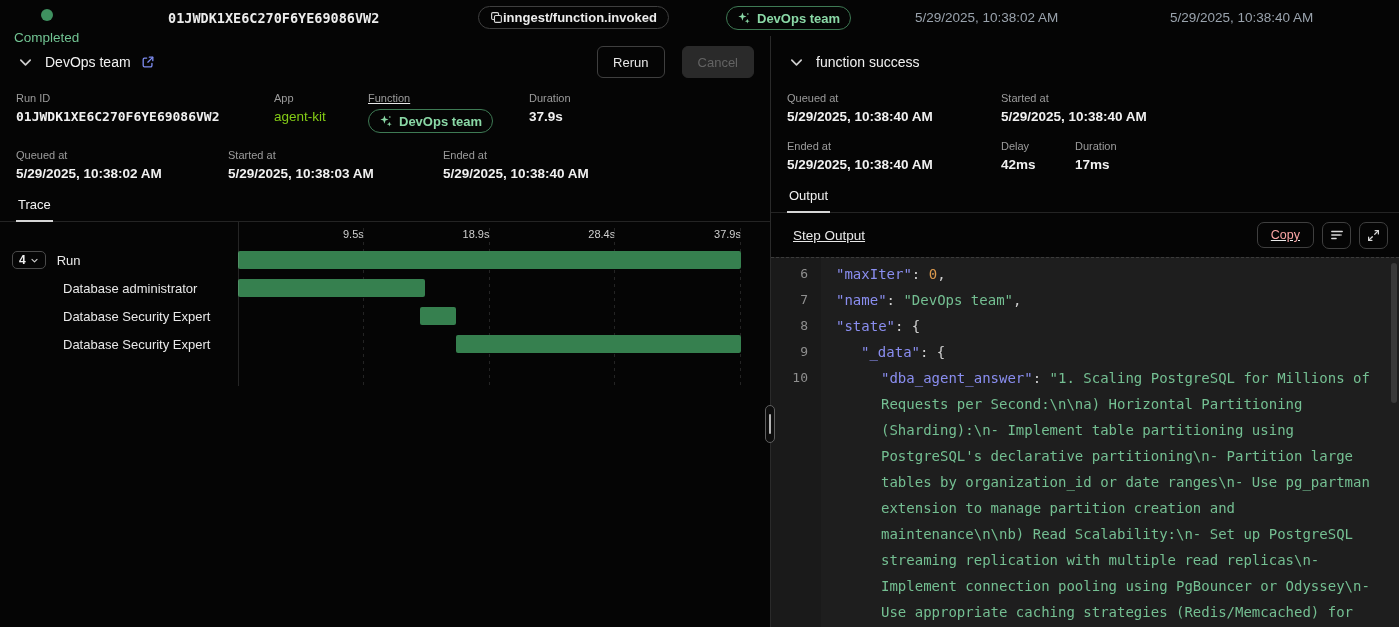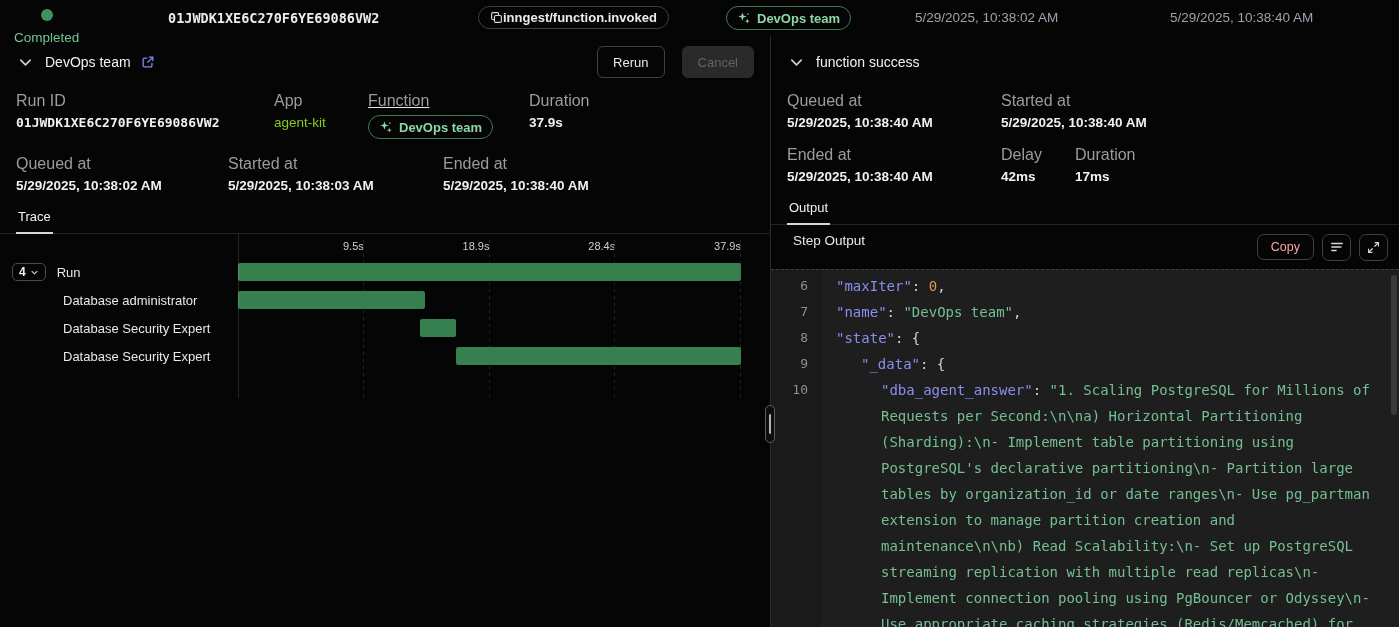--- a/index.html
+++ b/index.html
@@ -40,21 +40,21 @@
   .chev-btn { background:none; border:none; color:#cfcfcf; padding:2px; display:flex; cursor:pointer; }
   .extlink { display:flex; color:#7d8cf0; cursor:pointer; }
   .hdr-btns { margin-left:auto; display:flex; gap:17px; }
   .btn { height:32px; padding:0 15px; border-radius:6px; border:1px solid #3f3f3f; background:transparent;
     color:#e7e7e7; font-size:13px; font-family:inherit; cursor:pointer; }
   .btn.disabled { background:#2a2a2a; border-color:#2a2a2a; color:#636363; cursor:default; }
 
   
   .fields { padding:0 16px; }
   .frow { display:flex; margin-top:10px; align-items:flex-start; }
-  .flabel { font-size:16px; color:#9c9c9c; margin-bottom:5px; }
+  .flabel { font-size:11px; color:#9c9c9c; margin-bottom:5px; }
   .fvalue { font-size:13.5px; font-weight:700; color:#f1f1f1; }
   .fvalue.mono { font-size:13px; }
   .fvalue.link { color:#84cc16; font-weight:500; cursor:pointer; }
   .c-l1a { width:258px; } .c-l1b { width:94px; } .c-l1c { width:161px;text-decoration:underline; }
   .c-l2a { width:212px; } .c-l2b { width:215px; }
   .c-r1a { width:214px; } .c-r2a { width:214px; } .c-r2b { width:74px; }
 
   
   .tabs { margin-top:13px; border-bottom:1px solid #242424; padding:0 16px; }
   .tab { display:inline-block; font-size:13px; font-weight:500; color:#f2f2f2;
@@ -73,21 +73,21 @@
   .row-label { position:absolute; left:0; top:0; width:238px; height:100%; display:flex; align-items:center;
     font-size:13px; color:#e8e8e8; white-space:nowrap; overflow:hidden; }
   .row-label.lvl0 { padding-left:12px; } .row-label.lvl1 { padding-left:63px; }
   .badge { display:inline-flex; align-items:center; gap:4px; border:1px solid #4a4a4a; border-radius:5px;
     padding:1px 6px; font-size:12px; font-weight:700; color:#f0f0f0; margin-right:11px; cursor:pointer; }
   .row-plot { position:absolute; left:238px; width:503px; top:0; height:100%; }
   .bar { position:absolute; top:5px; height:18px; border-radius:2px; background:#36804f; min-width:4px; }
   .vline { position:absolute; left:238px; top:-24px; bottom:0; width:1px; background:rgba(255,255,255,0.13); z-index:2; }
 
   
-  .step-bar { display:flex; padding:8px 11px 8px 22px; height:44px; }
+  .step-bar { display:flex; align-items:center; padding:8px 11px 8px 22px; height:44px;text-decoration:underline; }
   .step-title { font-size:13.5px; color:#eaeaea; }
   .step-actions { margin-left:auto; display:flex; align-items:center; }
   .copy-btn { border:1px solid #3f3f3f; border-radius:7px; background:none; color:#fca5a5;
     font-size:12.5px; font-family:inherit; padding:5px 13px; cursor:pointer; }
   .sq-btn { width:29px; height:27px; border:1px solid #3f3f3f; border-radius:7px; background:none;
     display:flex; align-items:center; justify-content:center; margin-left:8px; cursor:pointer; }
 
   
   .codeblock { flex:1; position:relative; background:#1e1e1e; border-top:1px dashed #3c3c3c;
     overflow:hidden; font-family:"DejaVu Sans Mono", monospace; font-size:14px; line-height:26px; padding-top:3px; }

